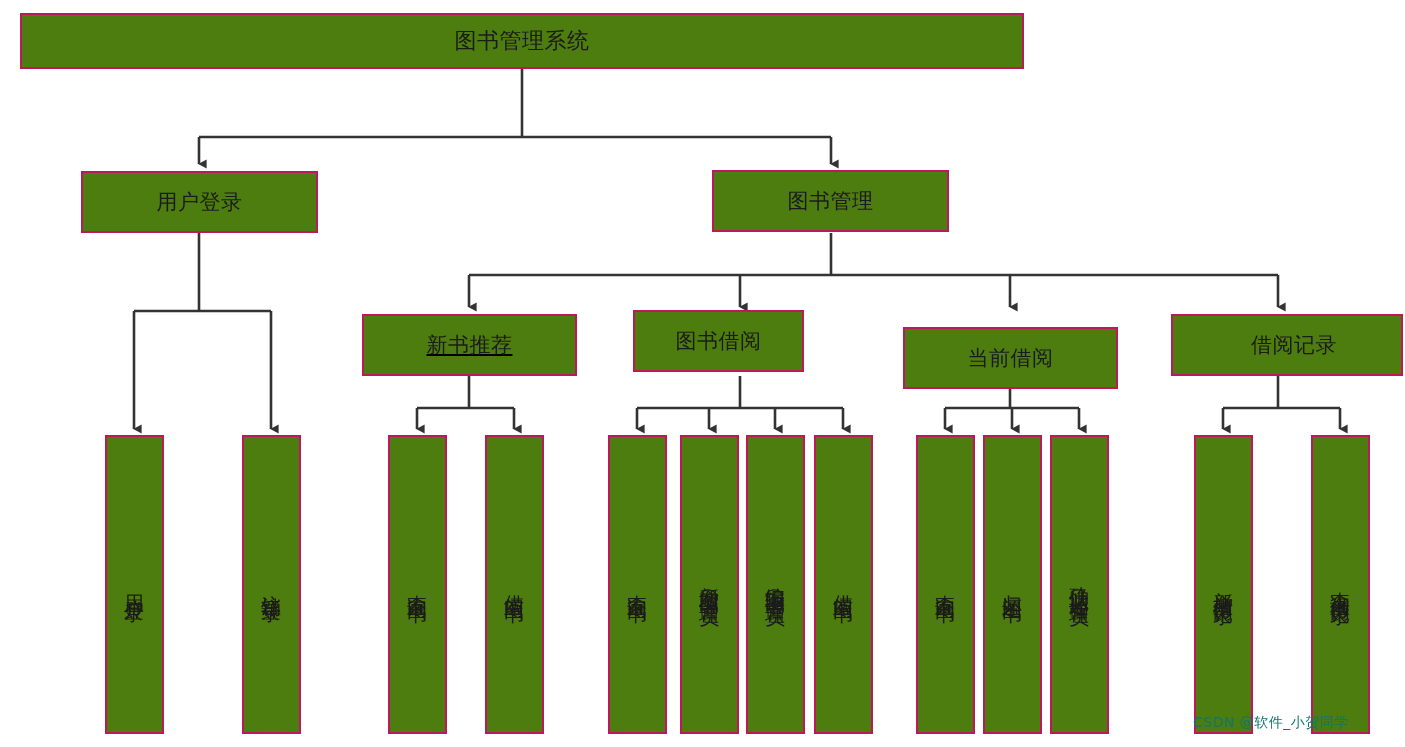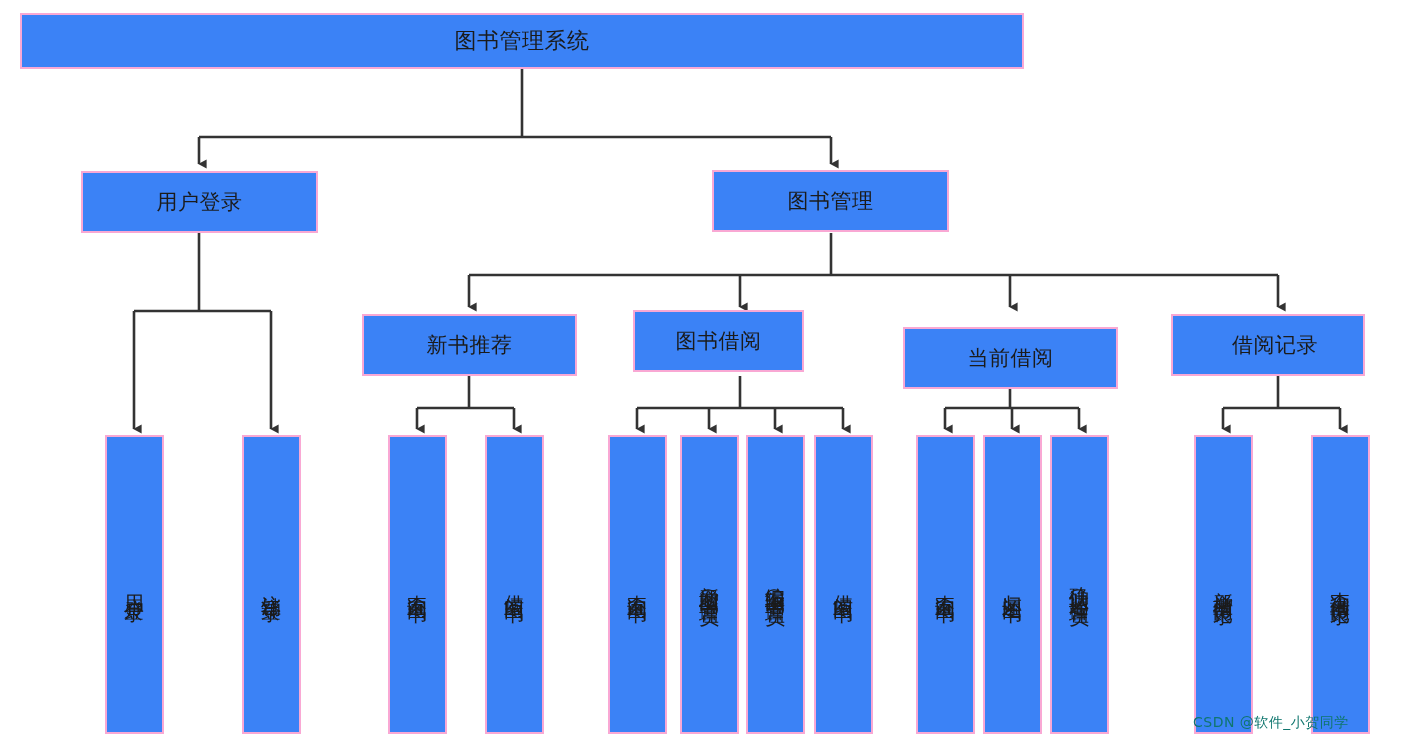--- a/index.html
+++ b/index.html
@@ -22,22 +22,22 @@
     position: absolute;
     left: 0;
     top: 0;
     width: 1405px;
     height: 747px;
     pointer-events: none;
   }
   .node {
     position: absolute;
     box-sizing: border-box;
-    background: #3b82f6;
-    border: 2px solid #f9a8d4;
+    background: #4d7c0f;
+    border: 2px solid #be185d;
     display: flex;
     align-items: center;
     justify-content: center;
     z-index: 2;
   }
   .node-label {
     color: #1b1b1b;
     line-height: 1.06;
     text-align: center;
     white-space: nowrap;
@@ -127,30 +127,30 @@
     <span class="node-label">图书管理系统</span>
   </div>
 
   <div class="node lv1" style="left:81px; top:171px; width:237px; height:62px;">
     <span class="node-label">用户登录</span>
   </div>
   <div class="node lv1" style="left:712px; top:170px; width:237px; height:62px;">
     <span class="node-label">图书管理</span>
   </div>
 
-  <div class="node lv2" style="left:362px; top:314px; width:215px; height:62px;">
+  <div class="node lv2" style="left:362px; top:314px; width:215px; height:62px;text-decoration:underline;">
     <span class="node-label">新书推荐</span>
   </div>
   <div class="node lv2" style="left:633px; top:310px; width:171px; height:62px;">
     <span class="node-label">图书借阅</span>
   </div>
   <div class="node lv2" style="left:903px; top:327px; width:215px; height:62px;">
     <span class="node-label">当前借阅</span>
   </div>
-  <div class="node lv2" style="left:1171px; top:314px; width:194px; height:62px;padding-left:14px;">
+  <div class="node lv2" style="left:1171px; top:314px; width:232px; height:62px;padding-left:14px;">
     <span class="node-label">借阅记录</span>
   </div>
 
   <div class="node lv3" style="left:105px; top:435px; width:59px; height:299px;">
     <span class="node-label">用户登录</span>
   </div>
   <div class="node lv3" style="left:242px; top:435px; width:59px; height:299px;">
     <span class="node-label">注销登录</span>
   </div>
 

